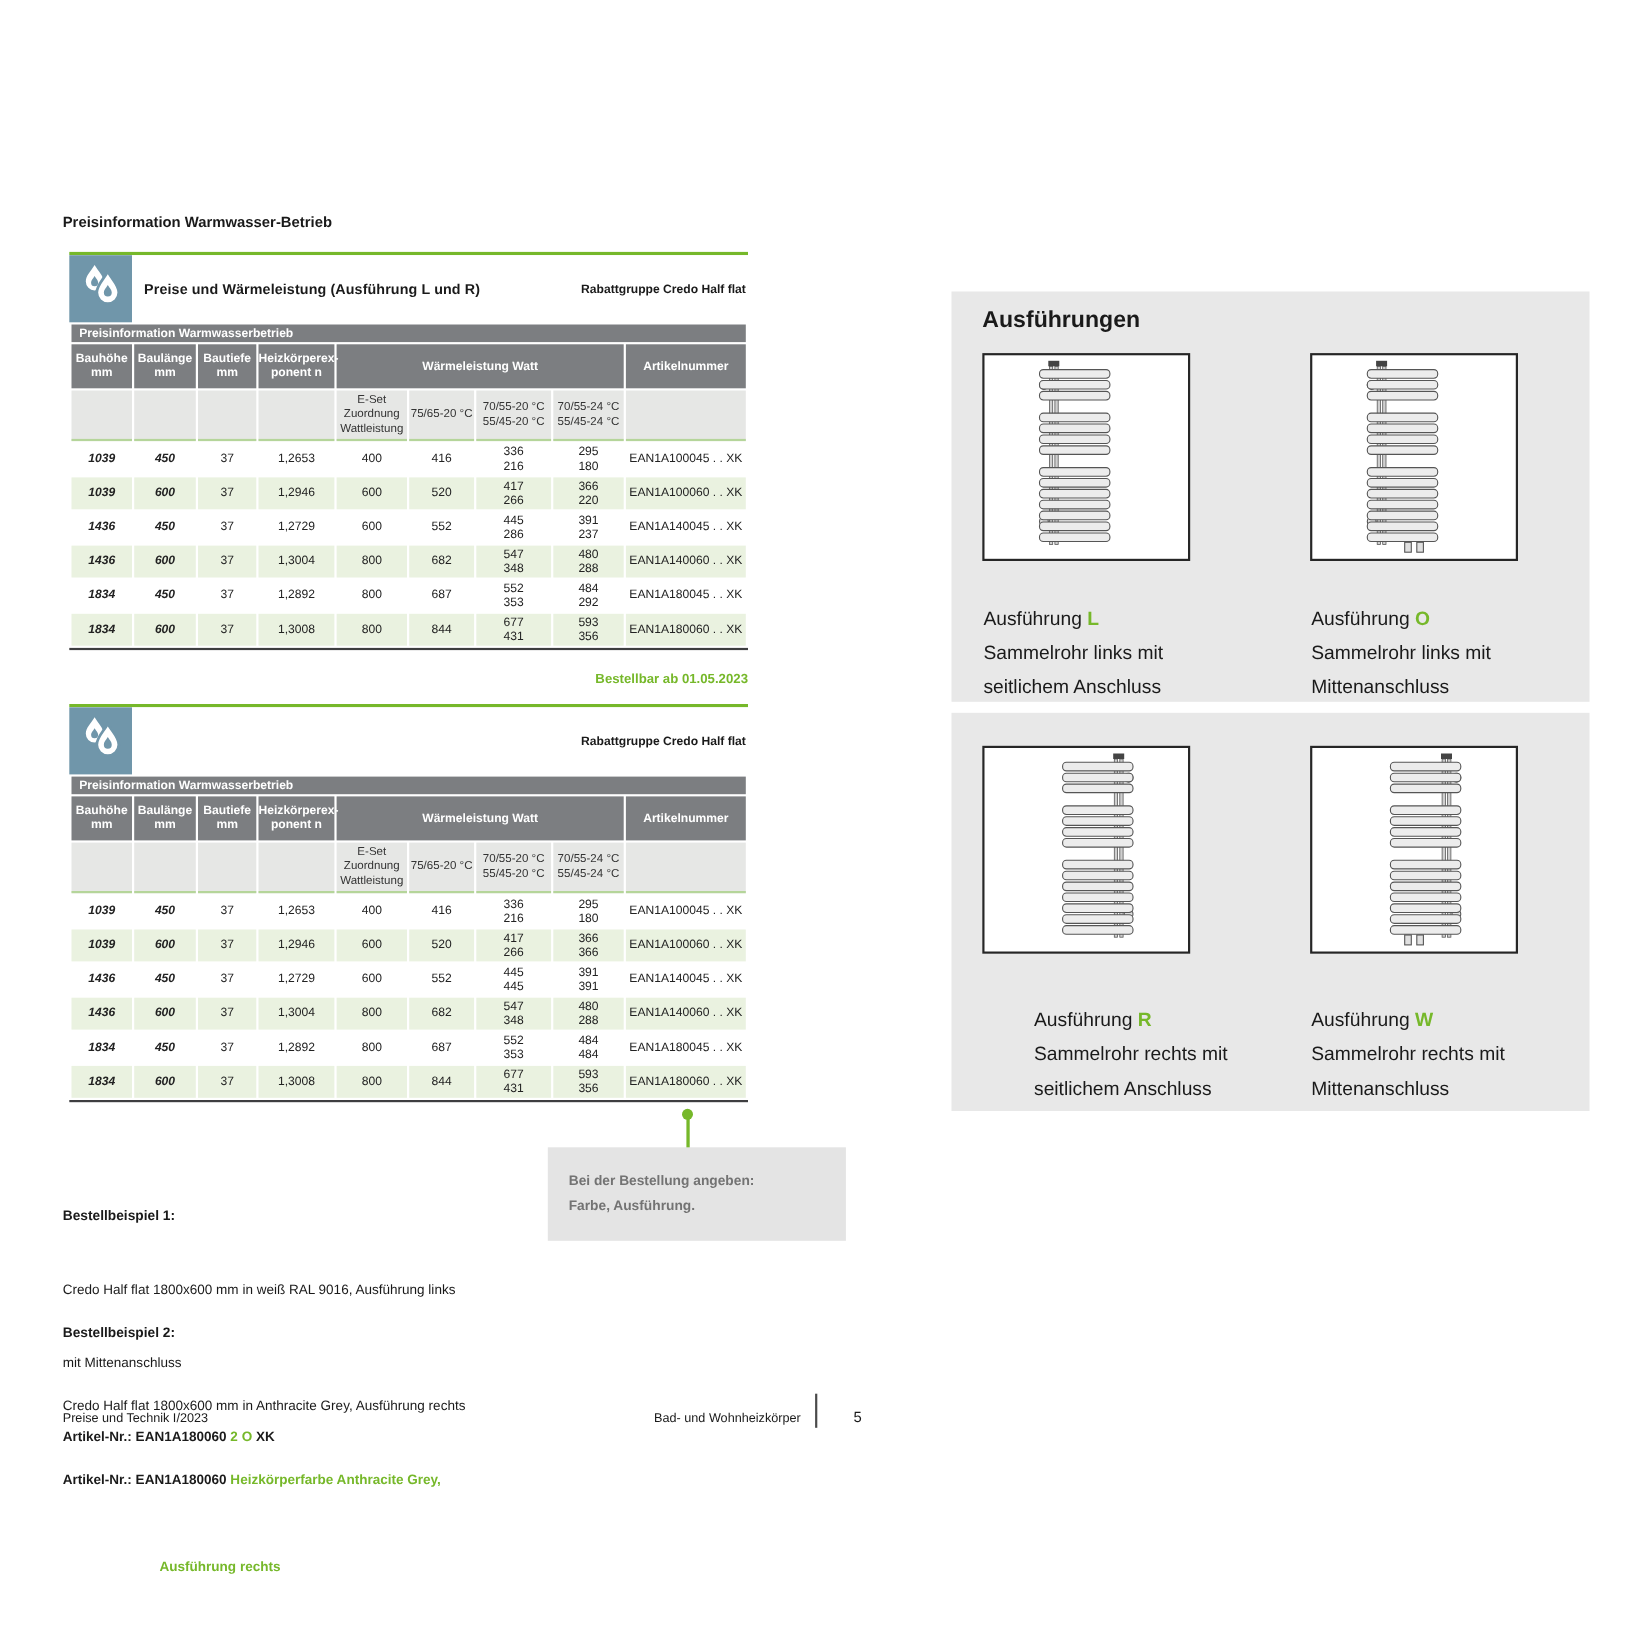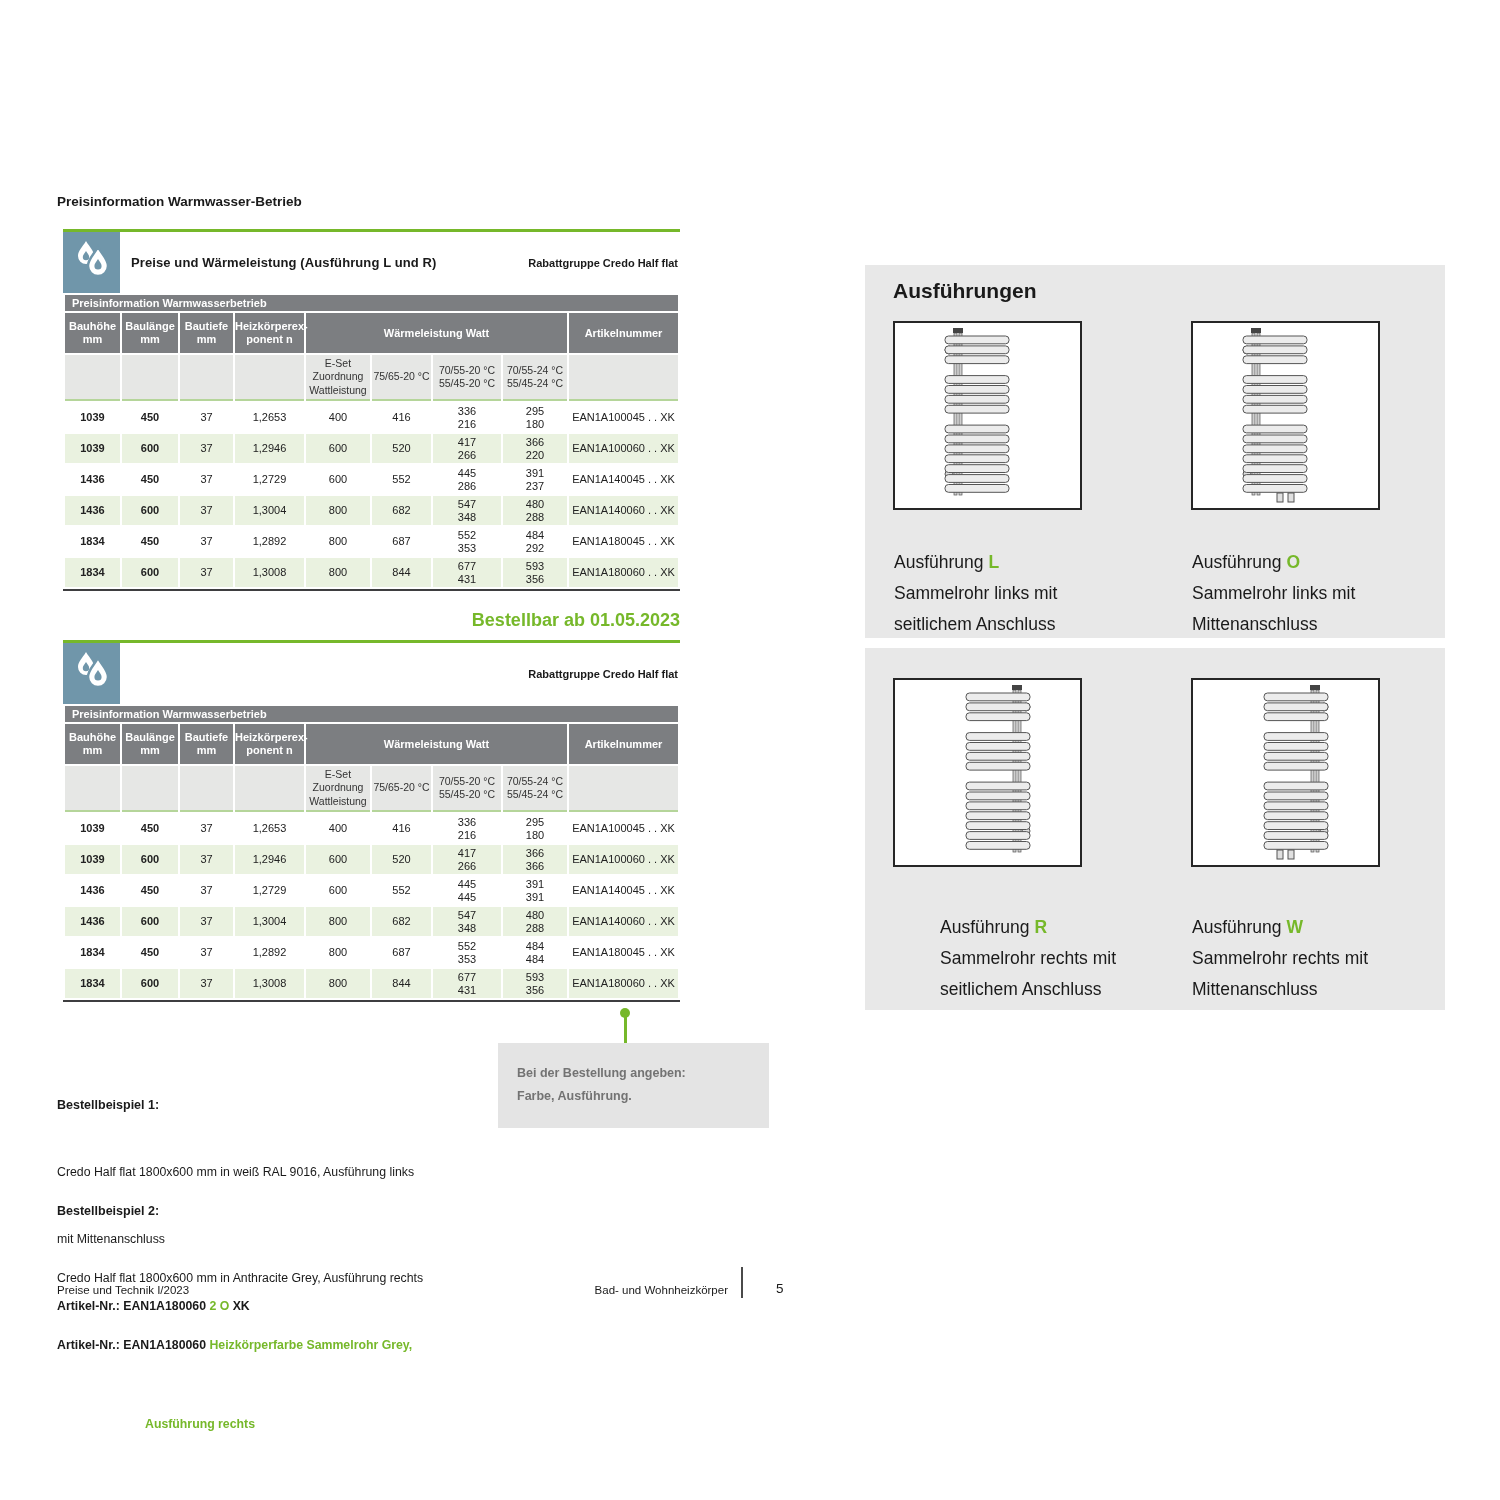--- a/index.html
+++ b/index.html
@@ -25,24 +25,24 @@
   .ibox{width:57px;height:100%;background:#7096aa;display:flex;align-items:center;justify-content:center;flex:none;}
   .ttl{margin-left:11px;font-size:13px;font-weight:bold;letter-spacing:.1px;}
   .reb{margin-left:auto;font-size:11px;font-weight:bold;padding-right:2px;white-space:nowrap;}
   table.grid{width:617px;border-collapse:separate;border-spacing:2px;background:#fff;table-layout:fixed;}
   table.grid th,table.grid td{padding:0;text-align:center;vertical-align:middle;white-space:pre-line;}
   tr.band th{background:#7c7e81;color:#fff;font-size:11px;font-weight:bold;text-align:left;height:16px;padding-left:7px;}
   tr.hdr th{background:#7c7e81;color:#fff;font-size:11px;font-weight:bold;height:40px;line-height:13px;}
   tr.sub td{background:#e6e7e5;color:#333;font-size:10.5px;height:44px;line-height:13.5px;border-bottom:2px solid #b5d59a;}
   tbody.rows td{font-size:11px;height:29px;line-height:13px;color:#222;background:#fff;}
   tbody.rows tr.g td{background:#eaf2e0;}
-  tbody.rows td.b{font-weight:bold;}
+  tbody.rows td.b{font-weight:bold;font-style:italic;}
   .bline{height:2px;background:#3e3e40;}
 
-  .order-note{left:63px;top:610px;width:617px;text-align:right;color:#76b82a;font-weight:bold;font-size:18px;}
+  .order-note{left:63px;top:610px;width:617px;text-align:right;color:#76b82a;font-weight:bold;font-size:12px;}
 
   
   .conn-dot{left:620px;top:1008px;width:10px;height:10px;border-radius:50%;background:#76b82a;}
   .conn-line{left:624px;top:1016px;width:3px;height:28px;background:#76b82a;}
   .callout{left:498px;top:1043px;width:271px;height:85px;background:#e4e4e4;box-sizing:border-box;padding:19px 0 0 19px;}
   .callout div{color:#737373;font-weight:bold;font-size:12.5px;line-height:23px;}
 
   
   .example{left:57px;font-size:12.3px;line-height:22.4px;white-space:pre-wrap;}
   .example .ex-title{font-weight:bold;font-size:12.5px;}
@@ -397,21 +397,21 @@
 <div class="abs example" style="top:1049px">
   <div class="ex-title">Bestellbeispiel 1:</div>
   <div>Credo Half flat 1800x600 mm in weiß RAL 9016, Ausführung links</div>
   <div>mit Mittenanschluss</div>
   <div><span class="bold">Artikel-Nr.: EAN1A180060 </span><span class="green">2 O </span><span class="bold">XK</span></div>
 </div>
 
 <div class="abs example" style="top:1155px">
   <div class="ex-title">Bestellbeispiel 2:</div>
   <div>Credo Half flat 1800x600 mm in Anthracite Grey, Ausführung rechts</div>
-  <div><span class="bold">Artikel-Nr.: EAN1A180060 </span><span class="green">Heizkörperfarbe Sammelrohr Grey,</span></div>
+  <div><span class="bold">Artikel-Nr.: EAN1A180060 </span><span class="green">Heizkörperfarbe Anthracite Grey,</span></div>
   <div class="green indent">Ausführung rechts</div>
 </div>
 
 <div class="abs footer-left">Preise und Technik I/2023</div>
 <div class="abs footer-right">Bad- und Wohnheizkörper</div>
 <div class="abs footer-divider"></div>
 <div class="abs page-number">5</div>
 
 <div class="abs panel panel1"></div>
 <div class="abs panel panel2"></div>

